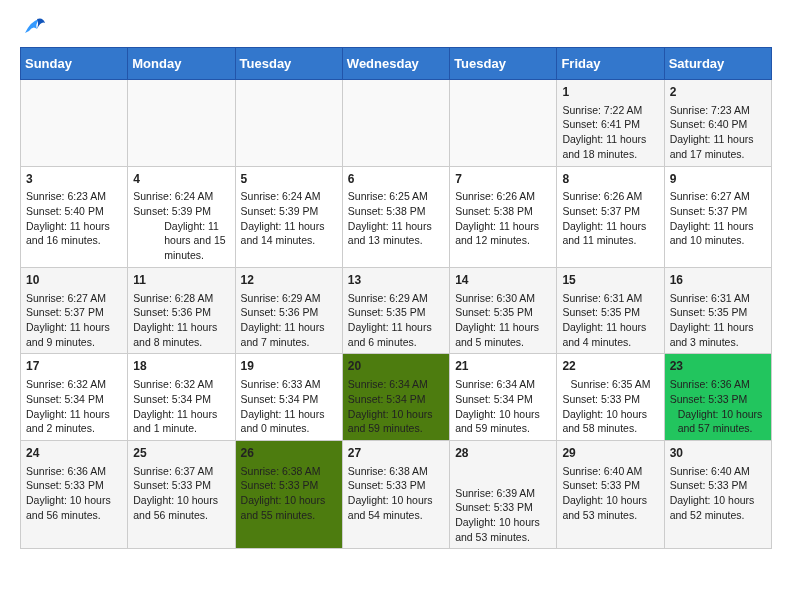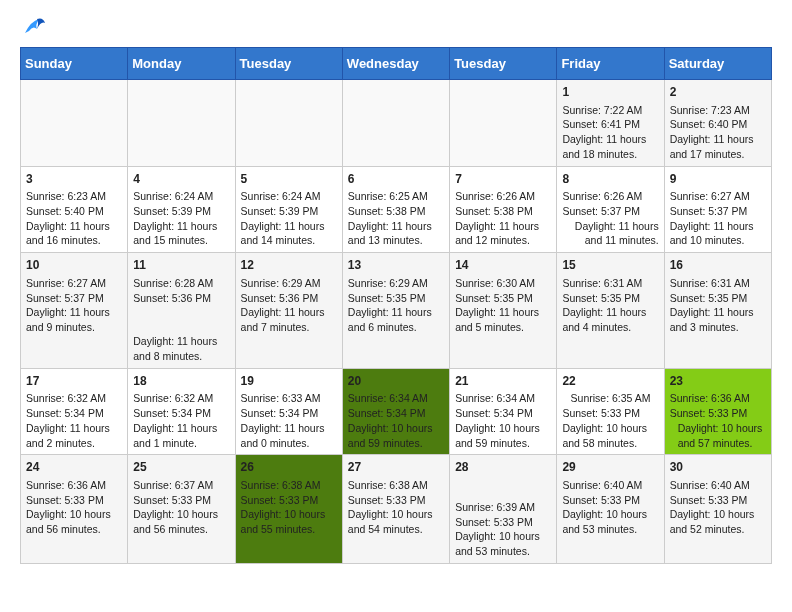--- a/index.html
+++ b/index.html
@@ -151,21 +151,21 @@
         <td style="background: rgb(255, 255, 255);">
           <span class="day-num">3</span>
           <span style="display: block;">Sunrise: 6:23 AM</span>
           <span style="display: block;">Sunset: 5:40 PM</span>
           <span style="display: block;">Daylight: 11 hours and 16 minutes.</span>
         </td>
         <td style="background: rgb(255, 255, 255);">
           <span class="day-num">4</span>
           <span style="display: block;">Sunrise: 6:24 AM</span>
           <span style="display: block;">Sunset: 5:39 PM</span>
-          <span style="display: block;">Daylight: 11 hours and 15 minutes.</span>
+          <span style="display: block; margin-left: 31px;">Daylight: 11 hours and 15 minutes.</span>
         </td>
         <td style="background: rgb(255, 255, 255);">
           <span class="day-num">5</span>
           <span style="display: block;">Sunrise: 6:24 AM</span>
           <span style="display: block;">Sunset: 5:39 PM</span>
           <span style="display: block;">Daylight: 11 hours and 14 minutes.</span>
         </td>
         <td style="background: rgb(255, 255, 255);">
           <span class="day-num">6</span>
           <span style="display: block;">Sunrise: 6:25 AM</span>
@@ -175,41 +175,41 @@
         <td style="background: rgb(255, 255, 255);">
           <span class="day-num">7</span>
           <span style="display: block;">Sunrise: 6:26 AM</span>
           <span style="display: block;">Sunset: 5:38 PM</span>
           <span style="display: block;">Daylight: 11 hours and 12 minutes.</span>
         </td>
         <td style="background: rgb(255, 255, 255);">
           <span class="day-num">8</span>
           <span style="display: block;">Sunrise: 6:26 AM</span>
           <span style="display: block;">Sunset: 5:37 PM</span>
-          <span style="display: block; text-align: right;">Daylight: 11 hours and 11 minutes.</span>
+          <span style="display: block;">Daylight: 11 hours and 11 minutes.</span>
         </td>
         <td style="background: rgb(255, 255, 255);">
           <span class="day-num">9</span>
           <span style="display: block;">Sunrise: 6:27 AM</span>
           <span style="display: block;">Sunset: 5:37 PM</span>
           <span style="display: block;">Daylight: 11 hours and 10 minutes.</span>
         </td>
       </tr>
       <tr>
         <td style="background: rgb(245, 245, 245);">
           <span class="day-num">10</span>
           <span style="display: block;">Sunrise: 6:27 AM</span>
           <span style="display: block;">Sunset: 5:37 PM</span>
           <span style="display: block;">Daylight: 11 hours and 9 minutes.</span>
         </td>
         <td style="background: rgb(245, 245, 245);">
           <span class="day-num">11</span>
           <span style="display: block;">Sunrise: 6:28 AM</span>
           <span style="display: block;">Sunset: 5:36 PM</span>
-          <span style="display: block; margin-top: 29px;">Daylight: 11 hours and 8 minutes.</span>
+          <span style="display: block;">Daylight: 11 hours and 8 minutes.</span>
         </td>
         <td style="background: rgb(245, 245, 245);">
           <span class="day-num">12</span>
           <span style="display: block;">Sunrise: 6:29 AM</span>
           <span style="display: block;">Sunset: 5:36 PM</span>
           <span style="display: block;">Daylight: 11 hours and 7 minutes.</span>
         </td>
         <td style="background: rgb(245, 245, 245);">
           <span class="day-num">13</span>
           <span style="display: block;">Sunrise: 6:29 AM</span>
@@ -265,21 +265,21 @@
           <span style="display: block;">Sunrise: 6:34 AM</span>
           <span style="display: block;">Sunset: 5:34 PM</span>
           <span style="display: block;">Daylight: 10 hours and 59 minutes.</span>
         </td>
         <td style="background: rgb(255, 255, 255);">
           <span class="day-num">22</span>
           <span style="display: block; text-align: center;">Sunrise: 6:35 AM</span>
           <span style="display: block;">Sunset: 5:33 PM</span>
           <span style="display: block;">Daylight: 10 hours and 58 minutes.</span>
         </td>
-        <td style="background: #84cc16;">
+        <td style="background: #22c55e;">
           <span class="day-num">23</span>
           <span style="display: block;">Sunrise: 6:36 AM</span>
           <span style="display: block;">Sunset: 5:33 PM</span>
           <span style="display: block; margin-left: 8px;">Daylight: 10 hours and 57 minutes.</span>
         </td>
       </tr>
       <tr>
         <td style="background: rgb(245, 245, 245);">
           <span class="day-num">24</span>
           <span style="display: block;">Sunrise: 6:36 AM</span>

